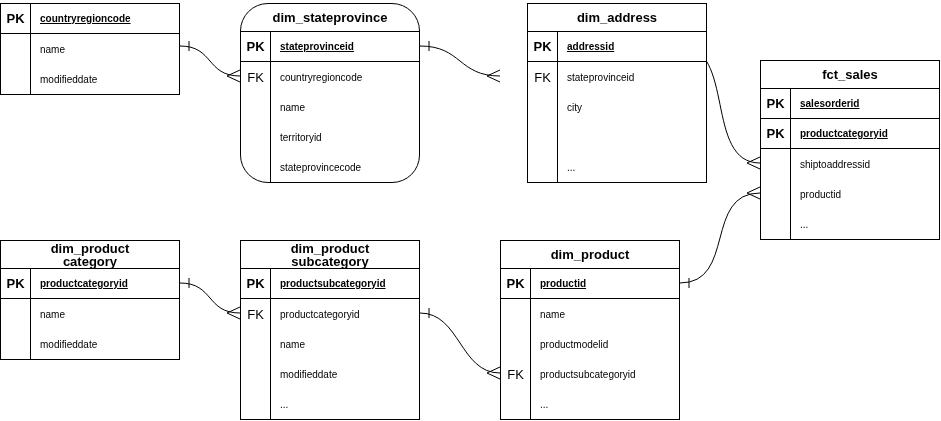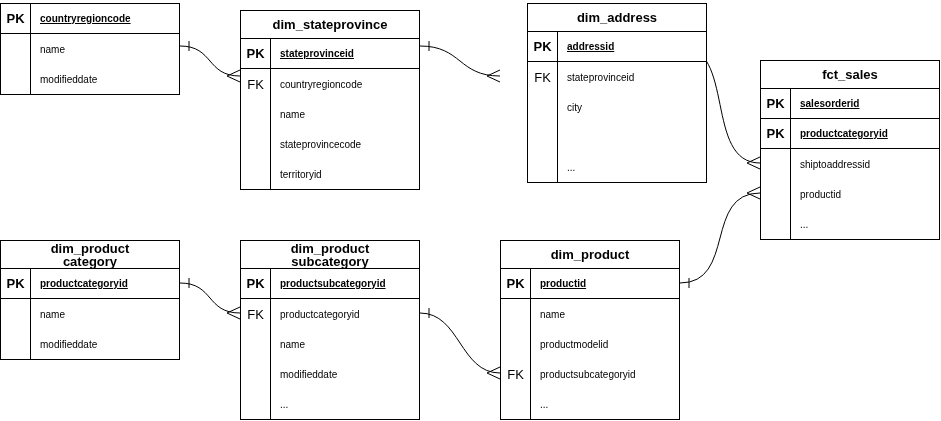--- a/index.html
+++ b/index.html
@@ -26,21 +26,21 @@
   .e-row.pk .e-key{font-weight:bold;}
   .e-field{
     flex:1;display:flex;align-items:center;
     padding-left:9px;font-size:10px;overflow:hidden;
   }
   .e-row.pk .e-field{font-weight:bold;text-decoration:underline;}
   svg.rels{position:absolute;left:0;top:0;pointer-events:none;}
   svg.rels path, svg.rels line{stroke:#000000;stroke-width:1;fill:none;}
   
   #t-countryregion{left:0px;top:3px;}
-  #t-stateprovince{left:240px;top:10px;}
+  #t-stateprovince{left:240px;top:3px;border-radius:28px;}
   #t-address{left:527px;top:3px;}
   #t-fctsales{left:760px;top:60px;}
   #t-category{left:0px;top:240px;}
   #t-subcategory{left:240px;top:240px;}
   #t-product{left:500px;top:240px;}
 </style>
 </head>
 <body>
 
 <div class="canvas">
@@ -102,25 +102,25 @@
     <div class="e-row">
       <span class="e-key">FK</span>
       <span class="e-field">countryregioncode</span>
     </div>
     <div class="e-row">
       <span class="e-key"></span>
       <span class="e-field">name</span>
     </div>
     <div class="e-row">
       <span class="e-key"></span>
+      <span class="e-field">territoryid</span>
+    </div>
+    <div class="e-row">
+      <span class="e-key"></span>
       <span class="e-field">stateprovincecode</span>
-    </div>
-    <div class="e-row">
-      <span class="e-key"></span>
-      <span class="e-field">territoryid</span>
     </div>
   </div>
 
   <div class="entity" id="t-address">
     <div class="e-title">dim_address</div>
     <div class="e-row pk">
       <span class="e-key">PK</span>
       <span class="e-field">addressid</span>
     </div>
     <div class="e-row">

